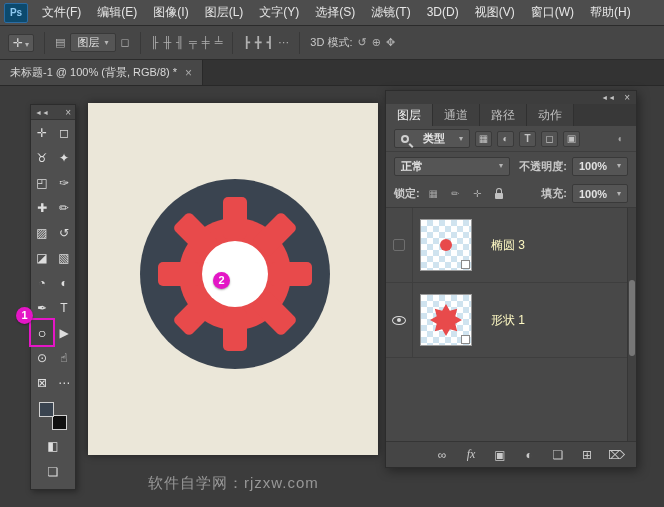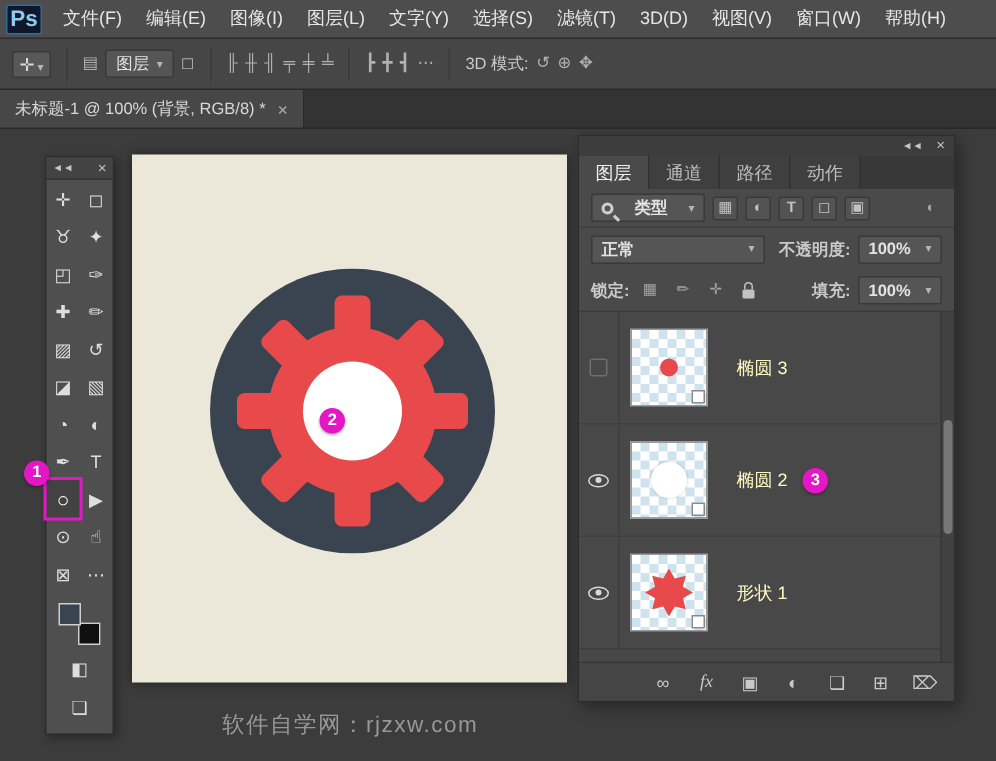--- a/index.html
+++ b/index.html
@@ -2,21 +2,21 @@
 <html><head>
 <meta charset="utf-8">
 <style>
   * { margin:0; padding:0; box-sizing:border-box; }
   html,body { width:664px; height:507px; }
   body { font-family:"Liberation Sans","DejaVu Sans",sans-serif; background:#3c3c3c; overflow:hidden; }
   .app { position:relative; width:664px; height:507px; background:#3c3c3c; }
 
   
   .menubar { height:26px; background:#4d4d4d; border-bottom:1px solid #2b2b2b; display:flex; align-items:center; padding-left:4px; }
-  .logo { width:24px; height:20px; background:#0f172a; color:#8ec9f0; font-size:15px; font-weight:bold; display:flex; align-items:center; justify-content:center; border:1px solid #2b6ca3; margin-right:6px; border-radius:2px; }
+  .logo { width:24px; height:20px; background:#0c4a6e; color:#8ec9f0; font-size:10px; font-weight:bold; display:flex; align-items:center; justify-content:center; border:1px solid #2b6ca3; margin-right:6px; border-radius:2px; }
   .menu-item { color:#e6e6e6; font-size:12px; padding:0 8px; line-height:25px; white-space:nowrap; cursor:default; }
 
   
   .optionsbar { height:34px; background:#464646; border-bottom:1px solid #2b2b2b; display:flex; align-items:center; padding:0 8px; gap:5px; }
   .glyph { color:#d8d8d8; font-size:12px; line-height:1; }
   .glyph.dim { color:#b0b0b0; font-size:11px; }
   .caret { color:#b5b5b5; font-size:8px; line-height:1; }
   .vsep { width:1px; height:22px; background:#383838; margin:0 5px; }
   .field { display:inline-flex; align-items:center; justify-content:space-between; gap:5px; background:#555555; border:1px solid #393939; border-radius:2px; height:19px; padding:0 6px; font-size:11px; color:#e2e2e2; }
   .opt-label { color:#c9c9c9; font-size:11px; white-space:nowrap; }
@@ -335,31 +335,20 @@
             <div class="eye-well">
                 <span class="hidden-box"></span>
               </div>
             <div class="thumb">
               <span class="t-red-dot"></span>
               <span class="thumb-corner"></span>
             </div>
             <div class="layer-name">椭圆 3</div>
           </div>
 
-          <div class="layer-row">
-            <div class="eye-well">
-                <span class="eye"></span>
-              </div>
-            <div class="thumb">
-              <span class="t-white-circle"></span>
-              <span class="thumb-corner"></span>
-            </div>
-            <div class="layer-name">椭圆 2</div>
-            <span class="badge inline">3</span>
-          </div>
 
           <div class="layer-row">
             <div class="eye-well">
                 <span class="eye"></span>
               </div>
             <div class="thumb">
               <span class="t-red-star"></span>
               <span class="thumb-corner"></span>
             </div>
             <div class="layer-name">形状 1</div>

